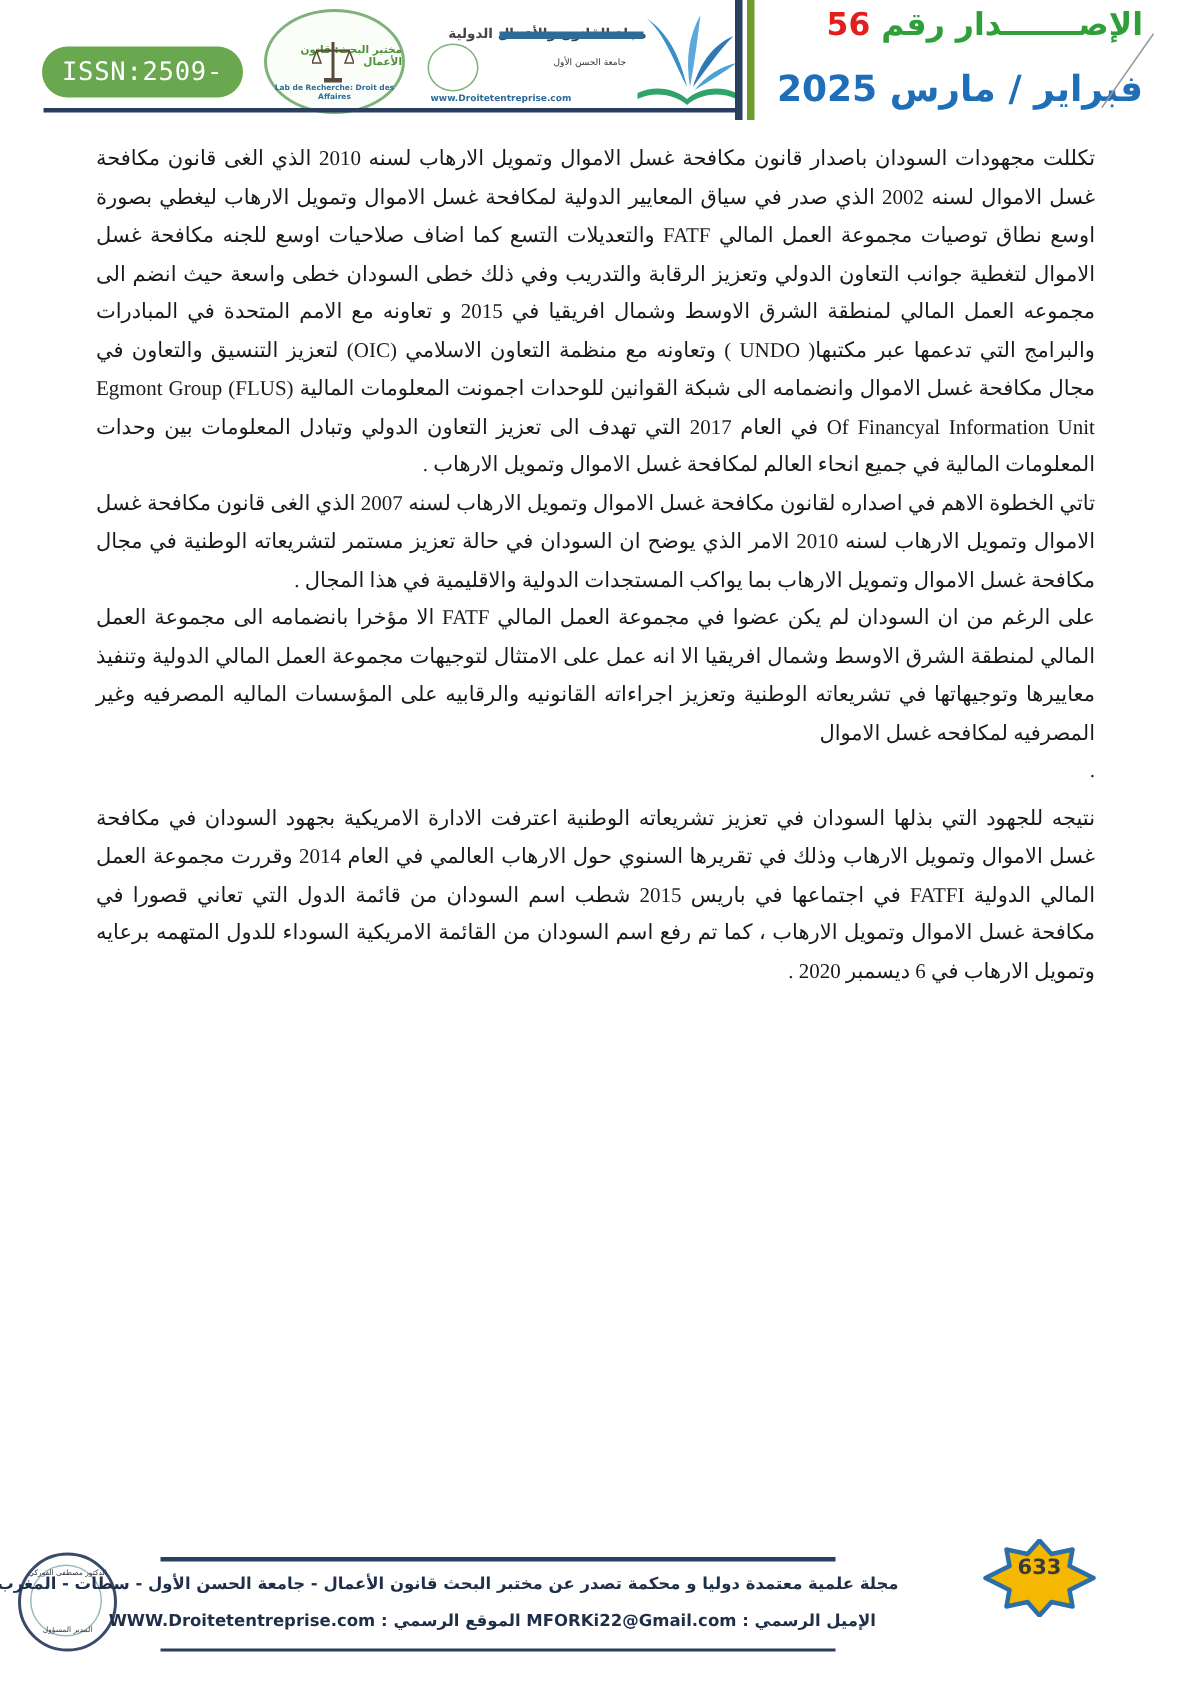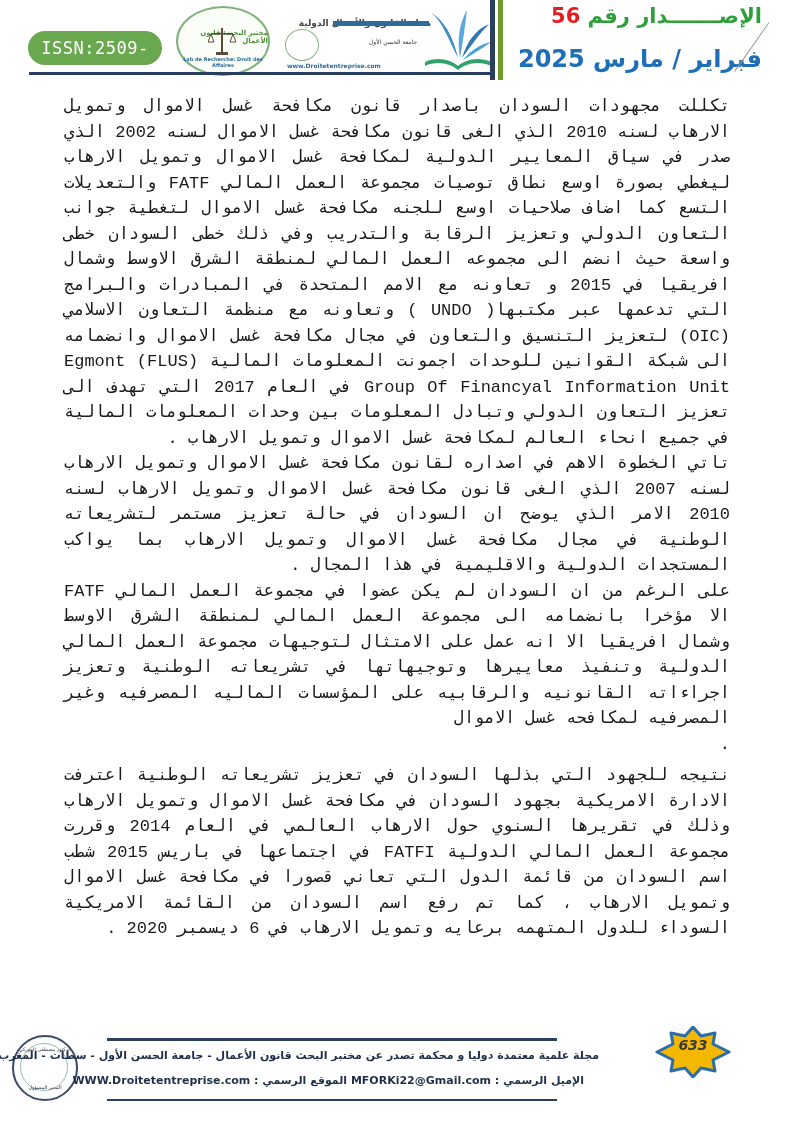--- a/index.html
+++ b/index.html
@@ -21,35 +21,35 @@
     .book-icon { position: absolute; left: 140px; top: 2px; width: 70px; height: 64px; }
     .header-rule { position: absolute; left: 29px; top: 72px; width: 462px; height: 3px; background: #2a3f5f; }
     .vbar1 { position: absolute; left: 490px; top: 0; width: 5px; height: 80px; background: #2a3f5f; }
     .vbar2 { position: absolute; left: 498px; top: 0; width: 5px; height: 80px; background: #6e9a2e; }
     .issue-line { position: absolute; right: 32px; top: 4px; direction: rtl; font-size: 21px; font-weight: bold; color: #2f9f3a; white-space: nowrap; }
     .issue-line .num { color: #e21f1f; }
     .date-line { position: absolute; right: 32px; top: 45px; direction: rtl; font-size: 24px; font-weight: bold; color: #1f6fb8; white-space: nowrap; }
     .diag-line { position: absolute; right: 25px; top: 22px; width: 60px; height: 1px; background: #999; transform: rotate(-55deg); transform-origin: right center; }
 
     
-    .content { position: absolute; left: 64px; top: 94px; width: 666px; direction: rtl; font-family: Liberation Mono, monospace; font-size: 17px; line-height: 25.5px; color: #1a1a1a; text-align: justify; text-align-last: right; }
+    .content { position: absolute; left: 64px; top: 94px; width: 666px; direction: rtl; font-family: Liberation Serif, serif; font-size: 14px; line-height: 25.5px; color: #1a1a1a; text-align: justify; text-align-last: right; }
     .content p { margin: 0; }
     .content p.last-dot { text-align: right; }
 
     
     .footer-seal { position: absolute; left: 12px; top: 1035px; width: 62px; height: 62px; border-radius: 50%; border: 2px solid #3a4a6a; background: #fff; }
     .footer-seal .ring { position: absolute; left: 6px; top: 6px; width: 46px; height: 46px; border-radius: 50%; border: 1px solid #9bb; }
     .footer-seal .t1 { position: absolute; left: 0; right: 0; top: 9px; text-align: center; font-size: 5px; color: #334; direction: rtl; }
     .footer-seal .t2 { position: absolute; left: 0; right: 0; bottom: 9px; text-align: center; font-size: 5px; color: #334; direction: rtl; }
     .footer-rule-top { position: absolute; left: 107px; top: 1038px; width: 450px; height: 3px; background: #2a3f5f; }
     .footer-rule-bottom { position: absolute; left: 107px; top: 1099px; width: 450px; height: 2px; background: #2a3f5f; }
     .footer-line1 { position: absolute; right: 195px; top: 1049px; direction: rtl; font-size: 11px; font-weight: bold; color: #1f2f4a; white-space: nowrap; }
     .footer-line2 { position: absolute; right: 210px; top: 1074px; direction: rtl; font-size: 11px; font-weight: bold; color: #1f2f4a; white-space: nowrap; }
     .page-star { position: absolute; left: 655px; top: 1026px; width: 76px; height: 52px; }
-    .page-num { position: absolute; left: 655px; top: 1037px; width: 76px; text-align: center; font-size: 14px; font-weight: bold; color: #3a3a3a; font-style: italic; }
+    .page-num { position: absolute; left: 655px; top: 1037px; width: 76px; text-align: center; font-size: 14px; font-weight: bold; color: #3a3a3a; }
   </style>
 </head>
 <body>
 
 <div class="header">
   <div class="issn-pill">ISSN:2509-0291</div>
 
   <div class="lab-seal">
     <div class="ring-text">مختبر البحث: قانون الأعمال</div>
     <svg class="inner" viewBox="0 0 28 30">

